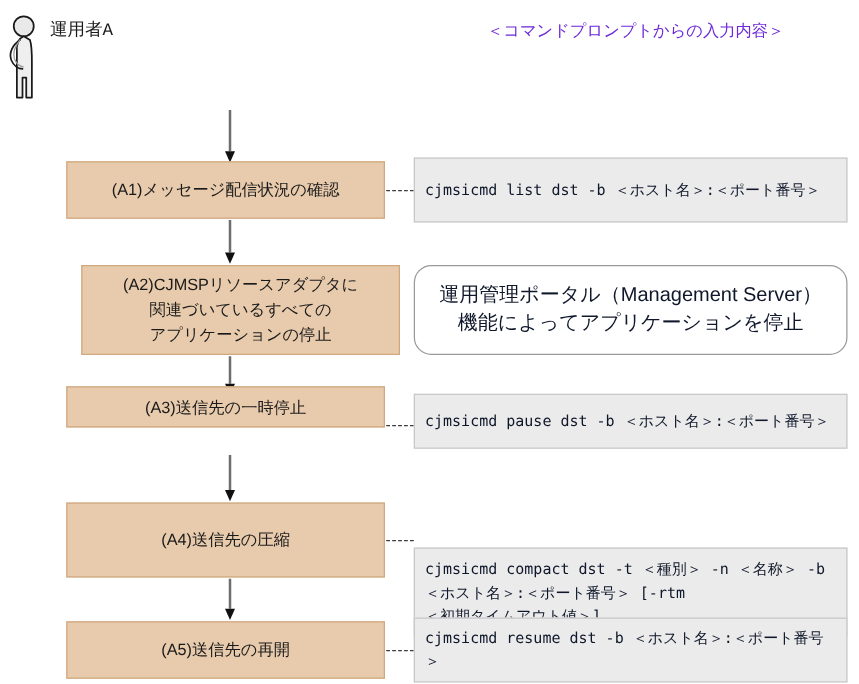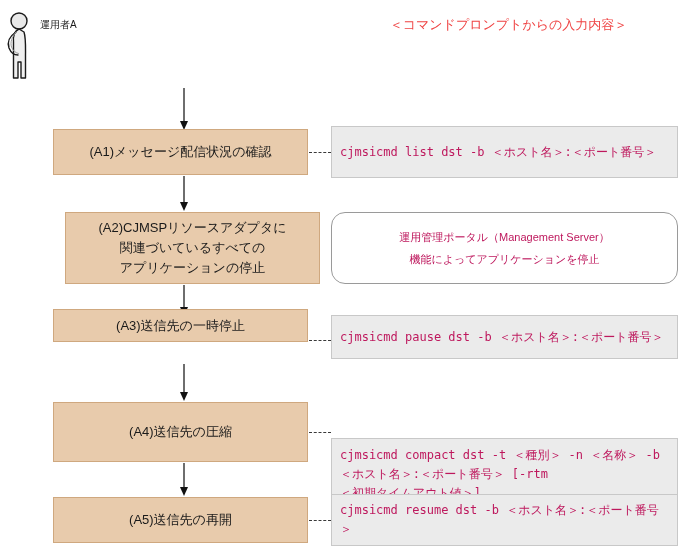--- a/index.html
+++ b/index.html
@@ -29,37 +29,38 @@
     position: absolute;
     left: 2px;
     top: 12px;
     width: 38px;
     height: 72px;
   }
   .actor-label {
     position: absolute;
     left: 40px;
     top: 16px;
-    font-size: 10px;
+    font-size: 14px;
     line-height: 18px;
     white-space: nowrap;
     color: #1a1a1a;
+    font-family: Liberation Mono, monospace;
   }
 
   
   .col-header {
     position: absolute;
     left: 330px;
     top: 16px;
     width: 357px;
     text-align: center;
     font-size: 13px;
     line-height: 18px;
     white-space: nowrap;
-    color: #ef4444;
+    color: #6d28d9;
   }
 
   
   .process-box {
     position: absolute;
     left: 53px;
     width: 255px;
     box-sizing: border-box;
     background: #e8cbac;
     border: 1px solid #cfa87f;
@@ -83,33 +84,33 @@
     left: 331px;
     width: 347px;
     box-sizing: border-box;
     background: #ebebeb;
     border: 1px solid #c8c8c8;
     display: flex;
     align-items: center;
     font-family: "DejaVu Sans Mono", "Liberation Mono", monospace;
     font-size: 12px;
     line-height: 19px;
-    color: #be185d;
+    color: #0f172a;
   }
   .cmd-box .lines {
     width: 100%;
     padding: 0 8px;
     box-sizing: border-box;
   }
   .cmd-box.note {
     background: #ffffff;
     border: 1px solid #9a9a9a;
     border-radius: 14px;
     font-family: "Liberation Sans", "DejaVu Sans", sans-serif;
-    font-size: 11px;
+    font-size: 16px;
     line-height: 22px;
     justify-content: flex-end;
   }
   .cmd-box.note .lines {
     text-align: center;
   }
 
   
   .dash-link {
     position: absolute;

